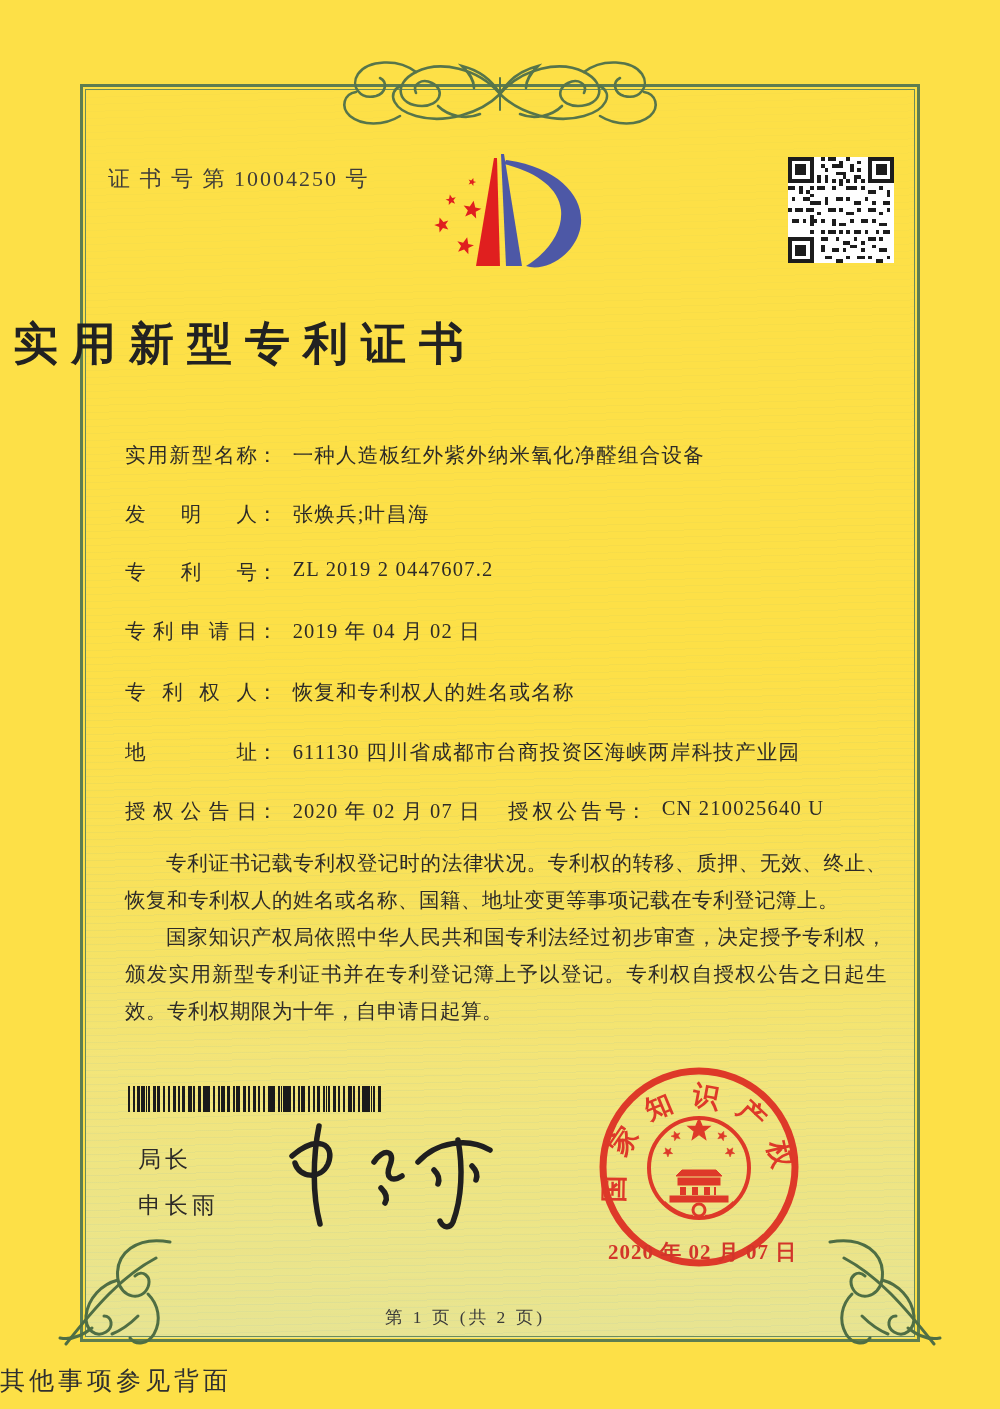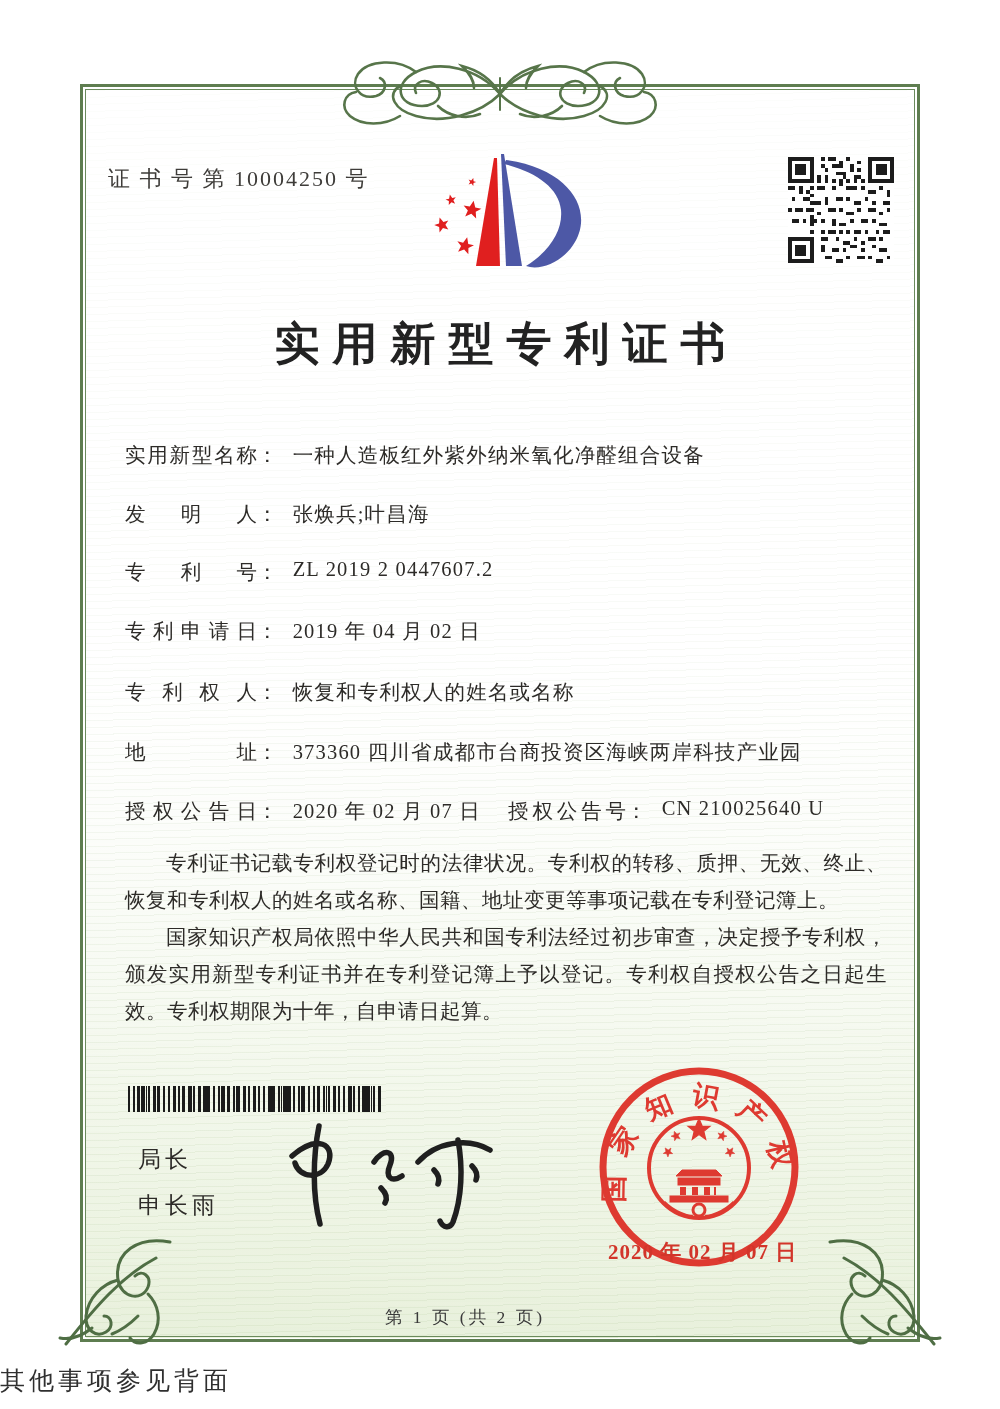--- a/index.html
+++ b/index.html
@@ -1,38 +1,38 @@
 <!DOCTYPE html>
 <html><head>
 <meta charset="utf-8">
 <style>
   html,body{margin:0;padding:0;background:#e9e9e9;}
   .page{
     position:relative;width:1000px;height:1409px;margin:0 auto;
-    background:#ffffff;overflow:hidden;
+    background:#fde047;overflow:hidden;
     font-family:"Liberation Serif","DejaVu Serif",serif;color:#2d2b28;
   }
   
   .guilloche{
     position:absolute;left:86px;top:90px;width:828px;height:1248px;z-index:0;
     background-image:
       linear-gradient(180deg, rgba(232,240,222,0) 45%, rgba(224,236,206,0.45) 78%, rgba(217,231,196,0.6) 100%),
       repeating-linear-gradient(178.5deg, rgba(145,175,125,0.22) 0px, rgba(145,175,125,0.22) 1px, rgba(0,0,0,0) 1px, rgba(0,0,0,0) 7px);
     -webkit-mask-image:linear-gradient(180deg, rgba(0,0,0,0.12) 0%, rgba(0,0,0,0.3) 45%, rgba(0,0,0,0.85) 80%, #000 100%);
     mask-image:linear-gradient(180deg, rgba(0,0,0,0.12) 0%, rgba(0,0,0,0.3) 45%, rgba(0,0,0,0.85) 80%, #000 100%);
   }
   
   .frame{position:absolute;left:80px;top:84px;width:834px;height:1252px;border:3px solid #5e7d50;z-index:1;}
   .frame::after{content:"";position:absolute;inset:2px;border:1px solid #6a8a5c;}
   .ornament{position:absolute;z-index:2;}
   .cert-no{position:absolute;left:108px;top:164px;font-size:22px;letter-spacing:2px;color:#3e3c39;z-index:3;}
   .logo{position:absolute;left:426px;top:148px;z-index:3;}
   .qr{position:absolute;left:788px;top:157px;width:106px;height:106px;z-index:3;}
   .title{
-    position:absolute;left:0;right:0;top:314px;text-align:center;z-index:3;
+    position:absolute;left:0;right:0;top:314px;z-index:3;
     font-size:45px;font-weight:bold;letter-spacing:13px;padding-left:13px;color:#222;
   }
   .fields{position:absolute;left:125px;top:441px;width:762px;z-index:3;font-size:20.5px;}
   .f-row{position:absolute;left:0;width:762px;white-space:nowrap;}
   .f-label{display:inline-block;width:132px;text-align:justify;text-align-last:justify;vertical-align:top;}
   .f-colon{display:inline-block;vertical-align:top;}
   .f-value{display:inline-block;margin-left:10px;letter-spacing:1.2px;vertical-align:top;font-family:Liberation Serif, serif;}
   .grant-right{position:absolute;left:383px;top:0;white-space:nowrap;}
   .paras{position:absolute;left:125px;top:845px;width:762px;z-index:3;font-size:20.5px;line-height:37px;text-align:justify;letter-spacing:0.5px;}
   .paras p{margin:0;text-indent:2em;}
@@ -251,21 +251,21 @@
     <div class="f-row" style="top:176px;">
       <span class="f-label">专利申请日</span><span class="f-colon">：</span>
       <span class="f-value">2019 年 04 月 02 日</span>
     </div>
     <div class="f-row" style="top:237px;">
       <span class="f-label">专利权人</span><span class="f-colon">：</span>
       <span class="f-value">恢复和专利权人的姓名或名称</span>
     </div>
     <div class="f-row" style="top:297px;">
       <span class="f-label">地址</span><span class="f-colon">：</span>
-      <span class="f-value">373360 四川省成都市台商投资区海峡两岸科技产业园</span>
+      <span class="f-value">611130 四川省成都市台商投资区海峡两岸科技产业园</span>
     </div>
     <div class="f-row" style="top:356px;">
       <span class="f-label">授权公告日</span><span class="f-colon">：</span>
       <span class="f-value">2020 年 02 月 07 日</span>
       <span class="grant-right">
         <span class="f-label" style="width:118px;">授权公告号</span><span class="f-colon">：</span>
         <span class="f-value">CN 210025640 U</span>
       </span>
     </div>
   </div>

